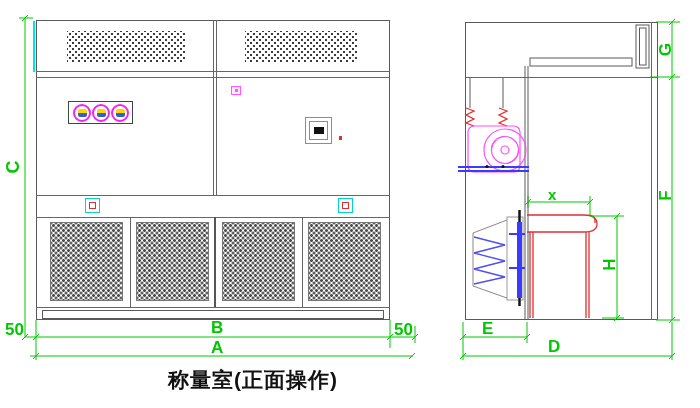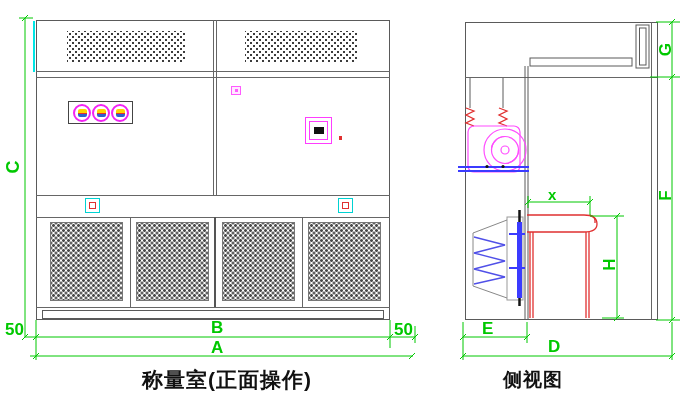--- a/index.html
+++ b/index.html
@@ -172,17 +172,16 @@
   <div class="dimlabel" style="left:394px;top:321px;">50</div>
   <div class="dimlabel" style="left:211px;top:339px;">A</div>
 
   <div class="dimlabel rot" style="left:655px;top:41px;width:20px;">G</div>
   <div class="dimlabel rot" style="left:655px;top:187px;width:20px;">F</div>
   <div class="dimlabel" style="left:548px;top:187px;font-size:15px;">x</div>
   <div class="dimlabel rot" style="left:599px;top:256px;width:20px;">H</div>
   <div class="dimlabel" style="left:482px;top:320px;">E</div>
   <div class="dimlabel" style="left:548px;top:338px;">D</div>
 
-  <div class="title" style="left:116px;top:366px;width:222px;text-align:center;">称量室(正面操作)</div>
-  <div class="title" style="left:498px;top:367px;width:70px;text-align:center;font-size:19px;">侧视图</div>
+  <div class="title" style="left:116px;top:366px;width:222px;text-align:right;">称量室(正面操作)</div>
 
 
 </div>
 
 </body></html>

